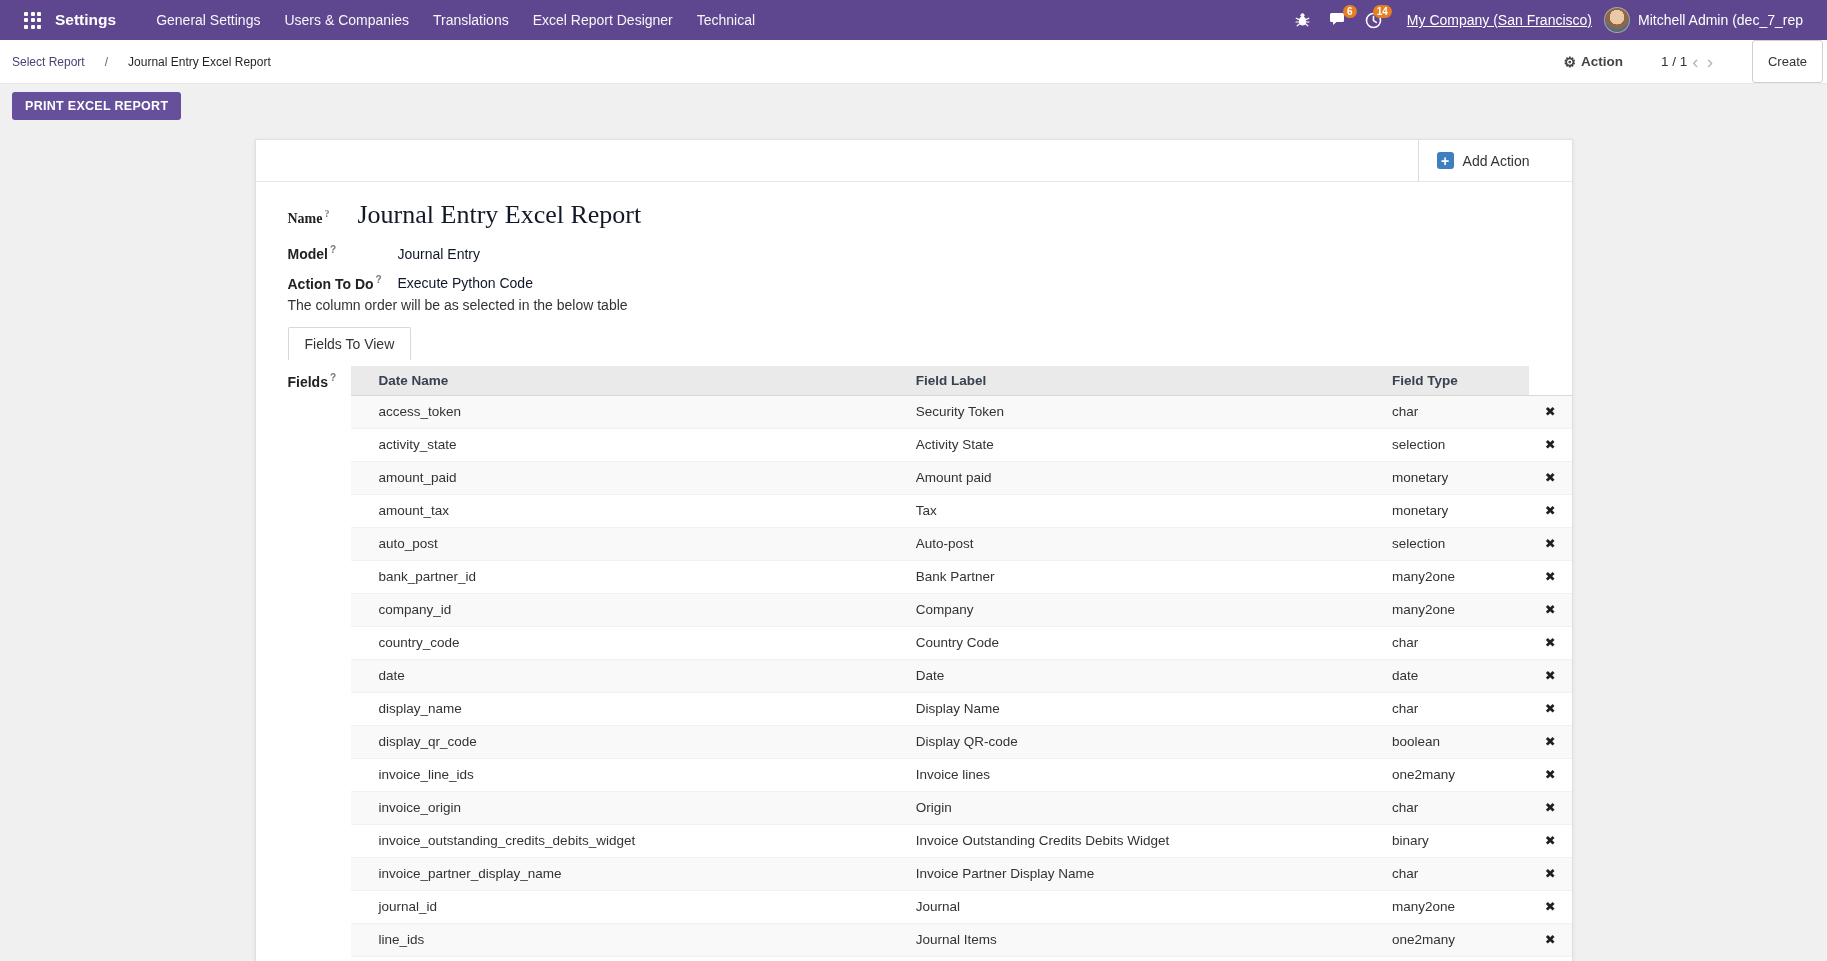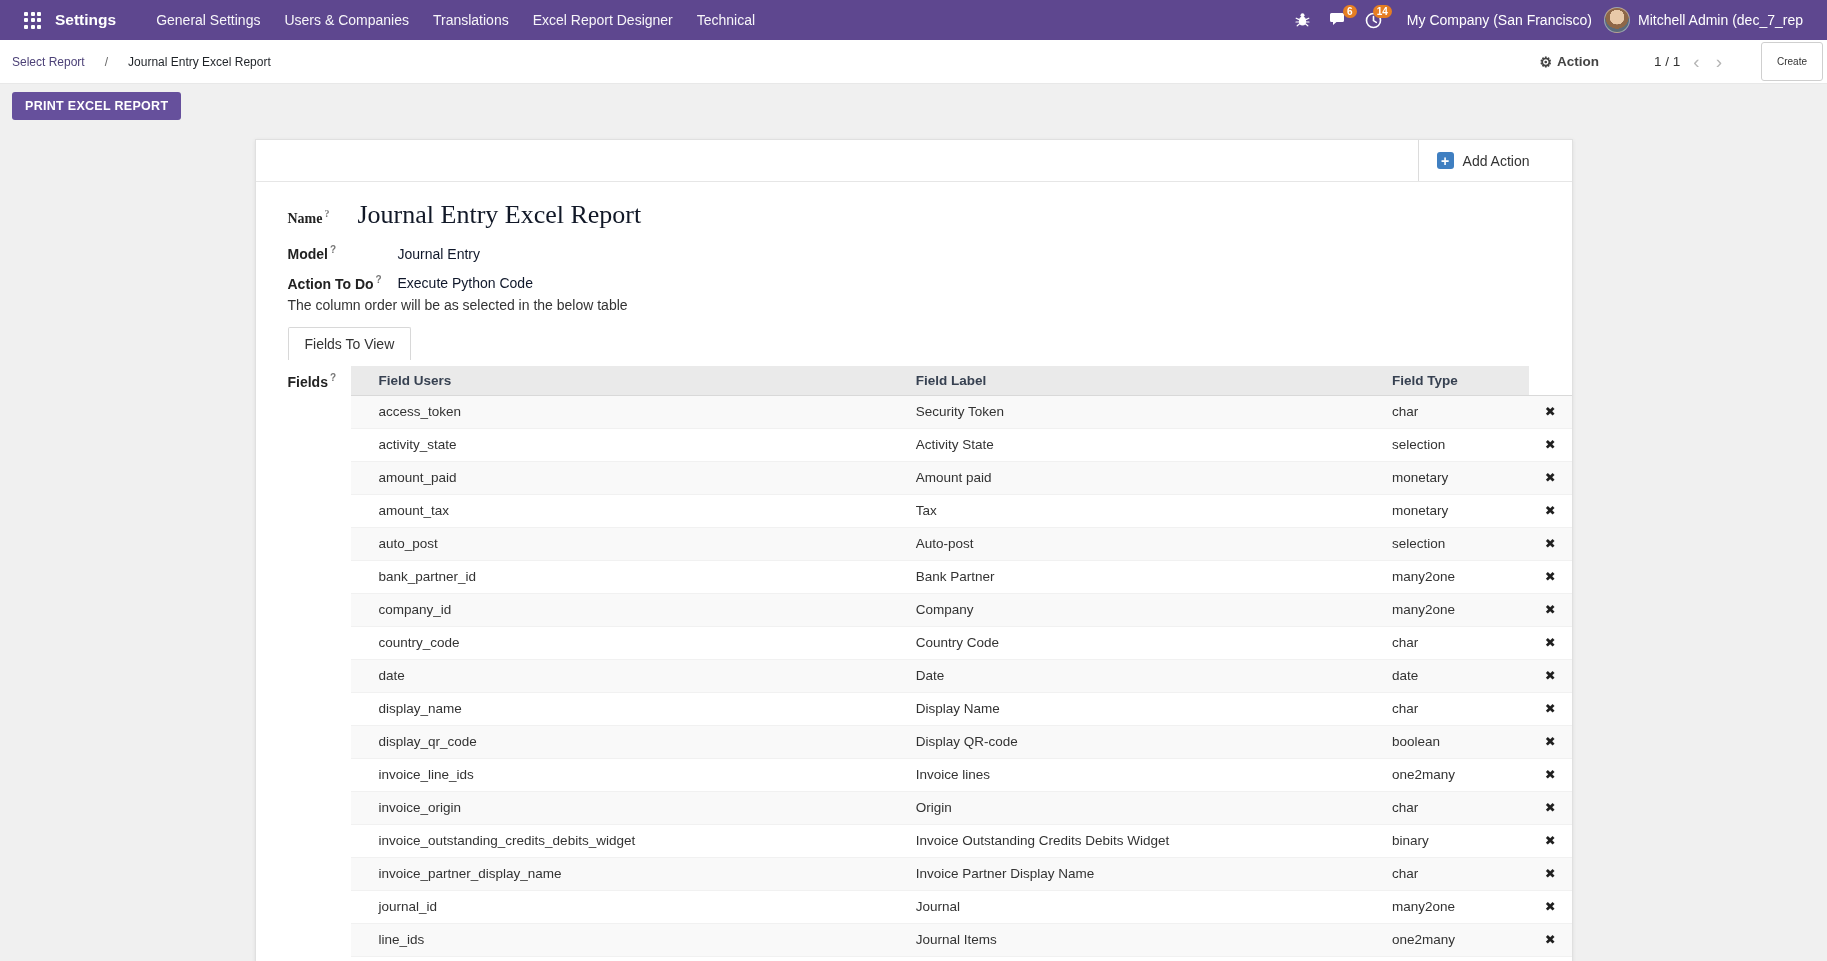--- a/index.html
+++ b/index.html
@@ -23,45 +23,45 @@
   .nav-menu a {
     color:rgba(255,255,255,.95); text-decoration:none; font-size:14px;
     padding:0 12px; display:flex; align-items:center; height:100%; cursor:pointer;
   }
   .nav-ico { position:relative; margin:0 9px; display:flex; align-items:center; cursor:pointer; }
   .badge {
     position:absolute; top:-7px; right:-10px;
     background:var(--badge,#e67e22); color:#fff; font-size:10px; font-weight:700;
     border-radius:8px; padding:1px 4px; min-width:14px; text-align:center; line-height:11px;
   }
-  .company-name { margin:0 12px 0 16px; font-size:14px; cursor:pointer; }
+  .company-name { margin:0 12px 0 16px; font-size:14px; cursor:pointer;text-decoration:underline; }
   .avatar {
     width:26px; height:26px; border-radius:50%; margin-right:8px; flex:0 0 auto;
     background:radial-gradient(circle at 50% 38%, #e8c9a8 0 38%, #8d6748 39% 60%, #5a6b7a 61%);
     border:1px solid rgba(255,255,255,.4);
   }
   .user-name { font-size:14px; max-width:165px; overflow:hidden; cursor:pointer; }
 
   
   .control-panel {
     height:44px; background:#fff; border-bottom:1px solid #e8e8e8;
     display:flex; align-items:center; justify-content:space-between; padding:0 0 0 12px;
   }
   .breadcrumb { font-size:12px; display:flex; align-items:center; gap:20px; }
   .breadcrumb .parent { color:#4c4177; cursor:pointer; }
   .breadcrumb .sep { color:#666; }
   .breadcrumb .current { color:#1f2328; }
   .cp-right { display:flex; align-items:center; gap:14px; padding-right:4px; }
   .action-menu { font-size:13.5px; color:#444; display:flex; align-items:center; gap:5px; cursor:pointer; font-weight:600; }
   .action-menu .gear { font-size:14px; }
-  .pager { display:flex; align-items:center; gap:10px; font-size:13.5px; color:#333; margin-left:41px;justify-content:flex-end; }
+  .pager { display:flex; align-items:center; gap:2px; font-size:13.5px; color:#333; margin-left:24px;justify-content:flex-end; }
   .pager .chev { color:#b5b5b5; font-size:19px; line-height:1; cursor:pointer; padding:0 3px; }
   .btn-create {
     background:#fff; border:1px solid #cfcfcf; border-radius:3px;
-    font-size:10px; color:#333; padding:13px 15px; margin-left:22px; cursor:pointer;
+    font-size:13px; color:#333; padding:13px 15px; margin-left:22px; cursor:pointer;
     font-family:inherit;
   }
 
   
   .statusbar { padding:8px 12px 9px; }
   .btn-print {
     background:var(--primary,#66509c); color:#fff; border:none; border-radius:3px;
     font-size:12.5px; font-weight:700; letter-spacing:.3px; padding:7px 13px;
     cursor:pointer; font-family:inherit;
   }
@@ -232,21 +232,21 @@
         <div class="fields-label"><span>Fields</span><sup>?</sup></div>
         <table class="fields">
           <colgroup>
             <col style="width:44%">
               <col style="width:39%">
               <col style="width:13.5%">
               <col style="width:3.5%">
           </colgroup>
           <thead>
             <tr>
-              <th>Field Users</th>
+              <th>Date Name</th>
               <th>Field Label</th>
               <th>Field Type</th>
               <th class="del-h"></th>
             </tr>
           </thead>
           <tbody>
               <tr>
                 <td>access_token</td>
                 <td>Security Token</td>
                 <td>char</td>

